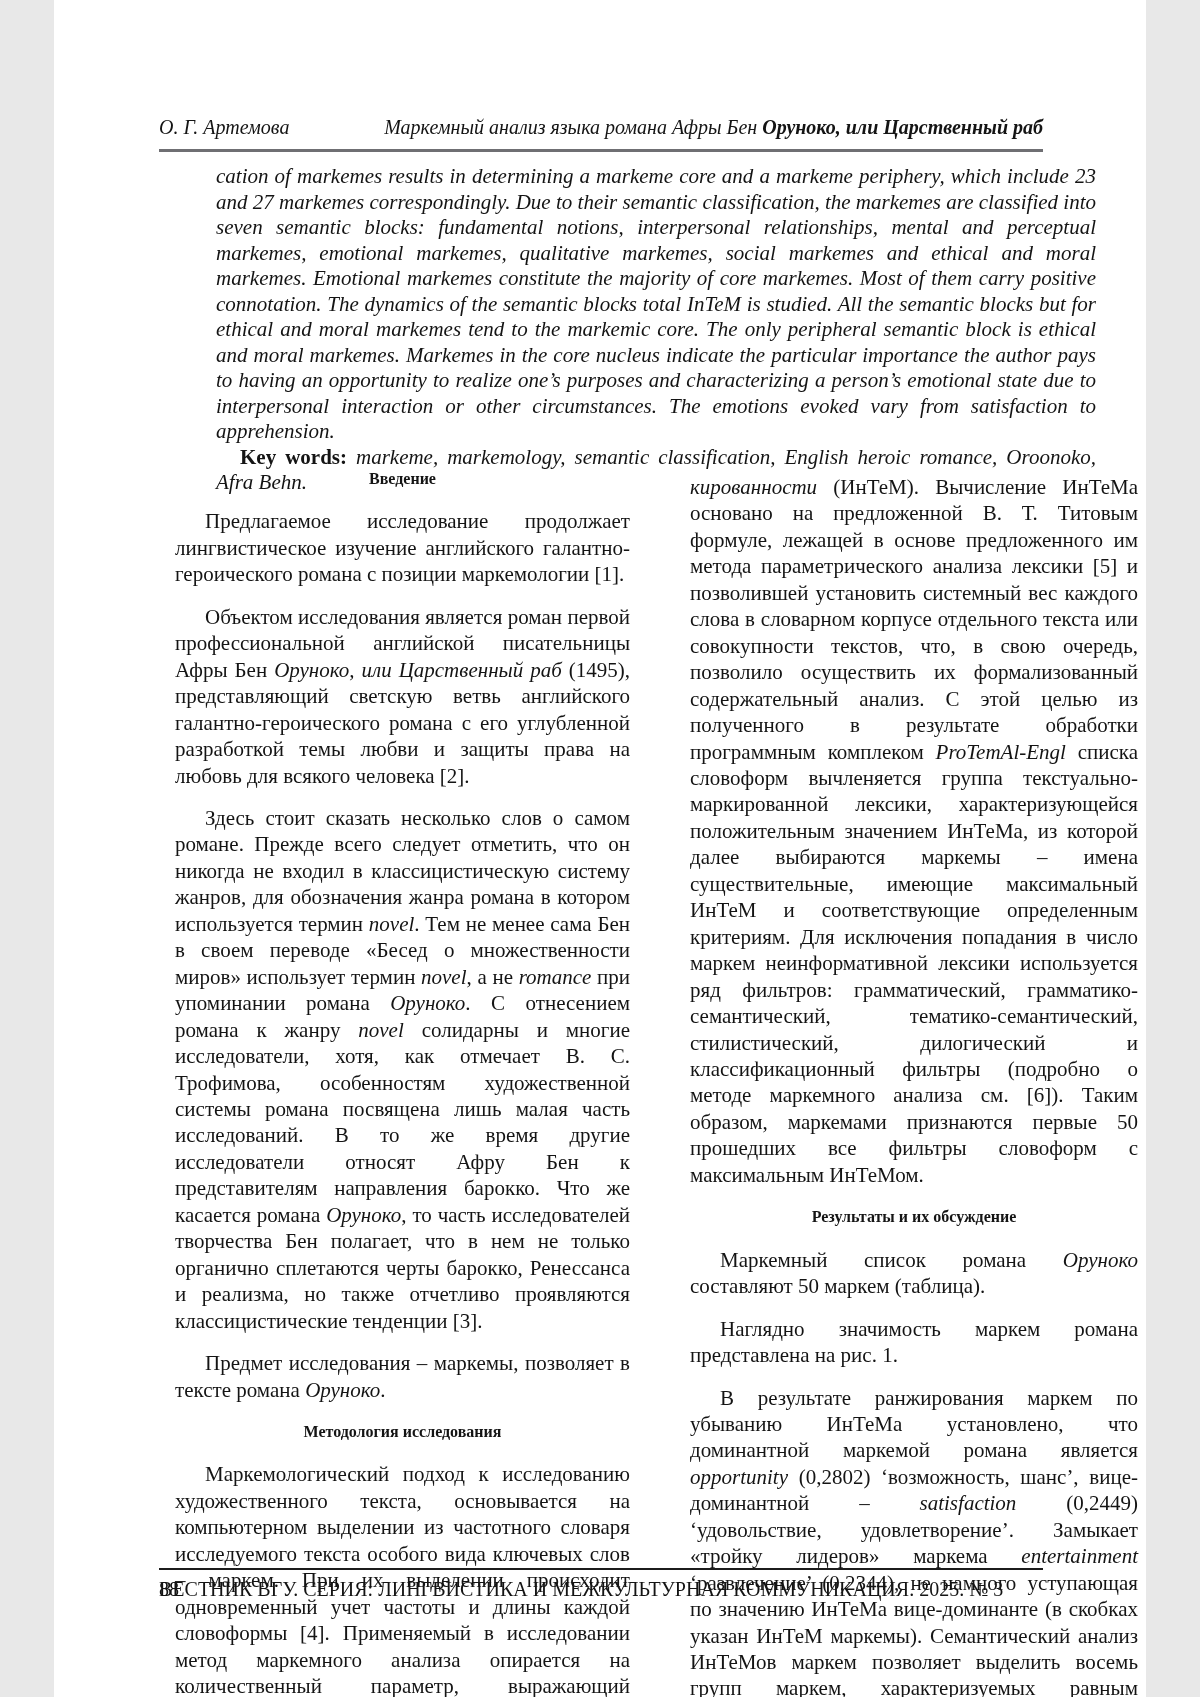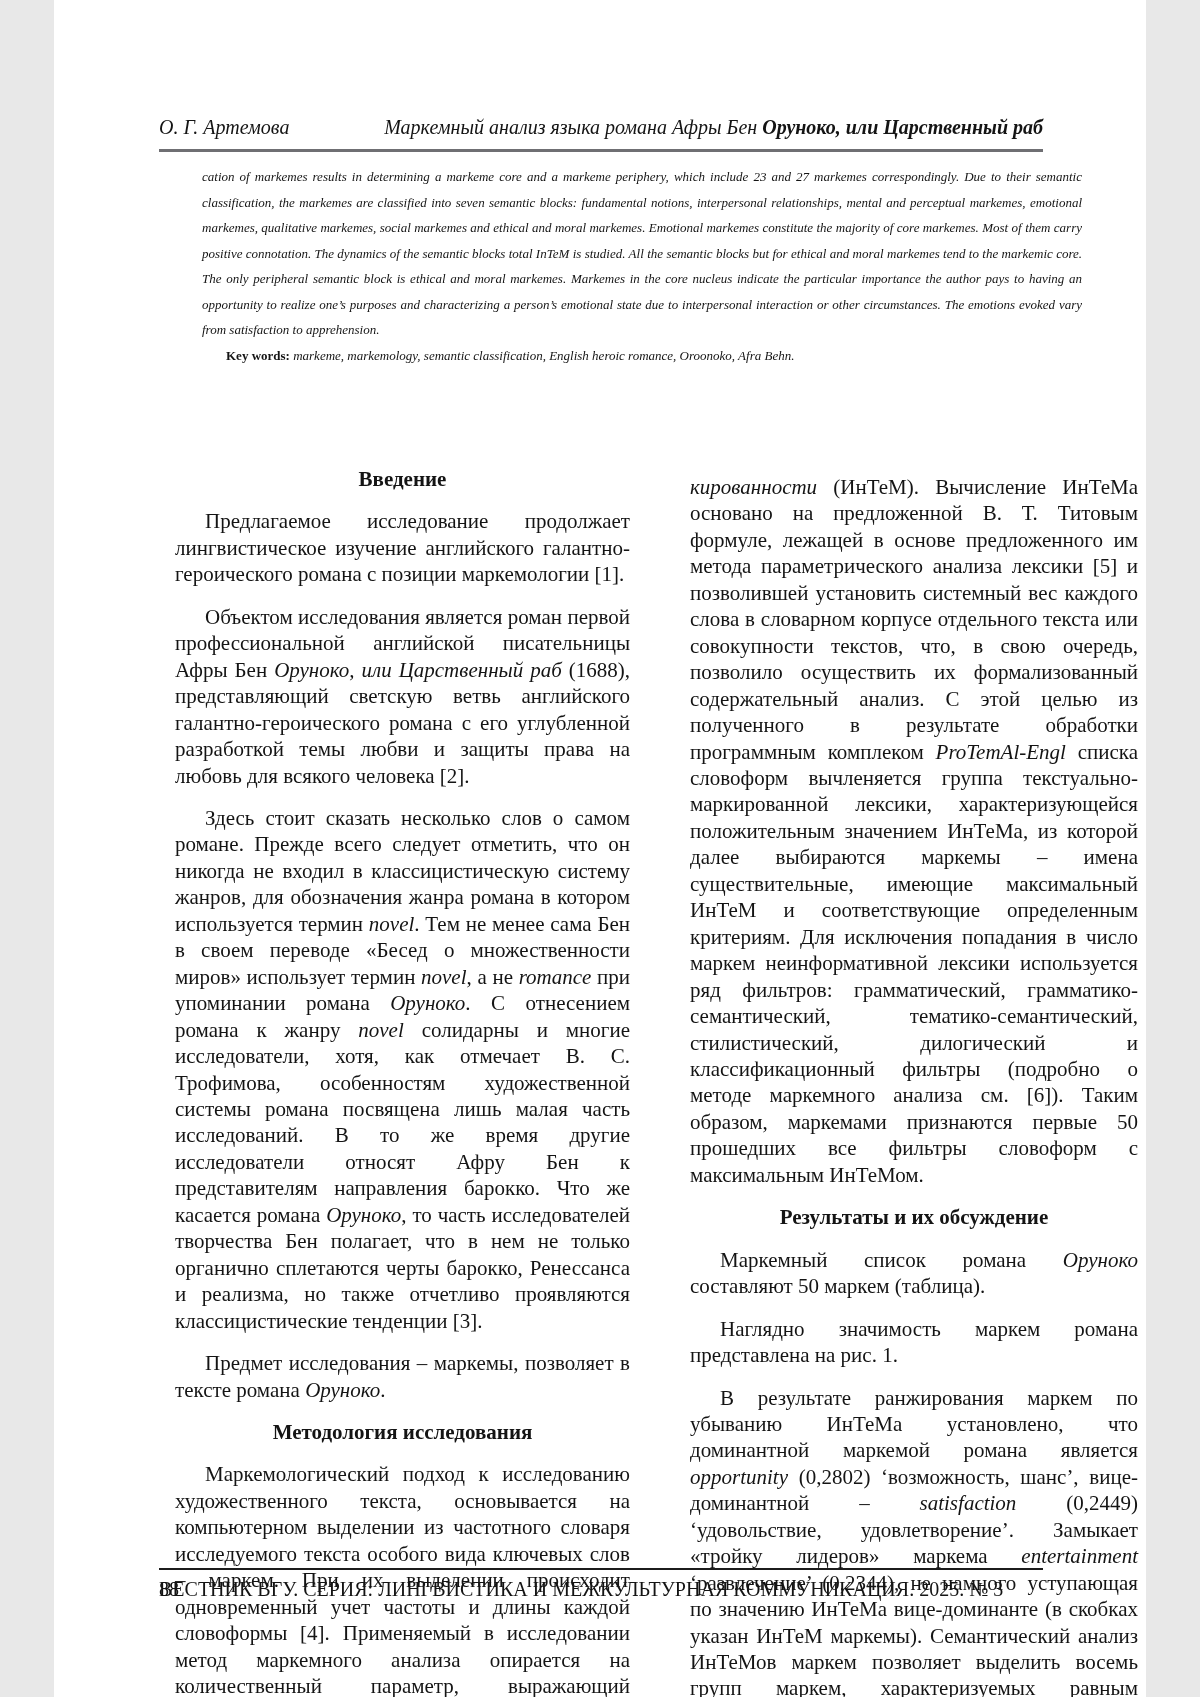--- a/index.html
+++ b/index.html
@@ -13,39 +13,39 @@
     position:absolute; left:105px; right:103px; top:116px;
     display:flex; justify-content:space-between; align-items:baseline;
     font-style:italic; font-size:20px; white-space:nowrap;
   }
   .running-header .rh-title-bold { font-weight:bold; }
   .rule-top {
     position:absolute; left:105px; right:103px; top:149px; height:3px;
     background:#6f6f73;
   }
   .abstract {
-    position:absolute; left:148px; width:880px; top:164px;
-    font-size:13px; line-height:25.5px; font-style:italic;
+    position:absolute; left:162px; width:880px; top:164px;
+    font-size:21px; line-height:25.5px; font-style:italic;
     text-align:justify;
   }
   .abstract p { margin:0; }
   .columns {
     position:absolute; left:105px; top:458px; width:995px;
     display:flex; gap:28px;
   }
   .col {
     font-size:21px; line-height:26.45px; text-align:justify;
     hyphens:auto; -webkit-hyphens:auto;
   }
   .col-left { width:487px; }
   .col-right { width:480px; }
   .col p.body-par { margin:16px; text-indent:30px; }
   .col p.noindent { text-indent:0; }
   .sec-heading {
-    font-weight:bold; text-align:center; font-size:21px;
+    font-weight:bold; text-align:center; font-size:16px;
     margin:14px 0 11px;
   }
   .col .sec-heading:first-child { margin-top:8px; }
   .rule-bottom {
     position:absolute; left:105px; right:103px; top:1568px; height:2px;
     background:#1c1c1c;
   }
   .footer {
     position:absolute; left:105px; right:103px; top:1578px;
     font-size:20px;
@@ -67,21 +67,21 @@
 
   <div class="abstract" lang="en">
     <p><i>cation of markemes results in determining a markeme core and a markeme periphery, which include 23 and 27 markemes correspondingly. Due to their semantic classification, the markemes are classified into seven semantic blocks: fundamental notions, interpersonal relationships, mental and perceptual markemes, emotional markemes, qualitative markemes, social markemes and ethical and moral markemes.  Emotional markemes constitute the majority of core markemes. Most of them carry positive connotation. The dynamics of the semantic blocks total InTeM is studied. All the semantic blocks but for ethical and moral markemes tend to the markemic core. The only peripheral semantic block is ethical and moral markemes. Markemes in the core nucleus indicate the particular importance the author pays to having an opportunity to realize one’s purposes and characterizing a person’s emotional state due to interpersonal interaction or other circumstances. The emotions evoked vary from satisfaction to apprehension.</i></p>
     <p><span style="font-weight: bold; font-style: normal; margin-left: 24px;">Key words:</span><i> markeme, markemology, semantic classification, English heroic romance, Oroonoko, Afra Behn.</i></p>
   </div>
 
   <div class="columns">
     <div class="col col-left" lang="ru">
         <div class="sec-heading">Введение</div>
         <p class="body-par"><span>Предлагаемое исследование продолжает лингвистическое изучение английского галантно-героического романа с позиции маркемологии [1].</span></p>
-        <p class="body-par"><span>Объектом исследования является роман первой профессиональной английской писательницы Афры Бен </span><i>Оруноко, или Царственный раб</i><span> (1688), представляющий светскую ветвь английского галантно-героического романа с его углубленной разработкой темы любви и защиты права на любовь для всякого человека [2].</span></p>
+        <p class="body-par"><span>Объектом исследования является роман первой профессиональной английской писательницы Афры Бен </span><i>Оруноко, или Царственный раб</i><span> (1495), представляющий светскую ветвь английского галантно-героического романа с его углубленной разработкой темы любви и защиты права на любовь для всякого человека [2].</span></p>
         <p class="body-par"><span>Здесь стоит сказать несколько слов о самом романе. Прежде всего следует отметить, что он никогда не входил в классицистическую систему жанров, для обозначения жанра романа в котором используется термин </span><i>novel</i><span>. Тем не менее сама Бен в своем переводе «Бесед о множественности миров» использует термин </span><i>novel</i><span>, а не </span><i>romance</i><span> при упоминании романа </span><i>Оруноко</i><span>. С отнесением романа к жанру </span><i>novel</i><span> солидарны и многие исследователи, хотя, как отмечает В. С. Трофимова, особенностям художественной системы романа посвящена лишь малая часть исследований. В то же время другие исследователи относят Афру Бен к представителям направления барокко. Что же касается романа </span><i>Оруноко</i><span>, то часть исследователей творчества Бен полагает, что в нем не только органично сплетаются черты барокко, Ренессанса и реализма, но также отчетливо проявляются классицистические тенденции [3].</span></p>
         <p class="body-par"><span>Предмет исследования – маркемы, позволяет в тексте романа </span><i>Оруноко</i><span>.</span></p>
         <div class="sec-heading">Методология исследования</div>
         <p class="body-par"><span>Маркемологический подход к исследованию художественного текста, основывается на компьютерном выделении из частотного словаря исследуемого текста особого вида ключевых слов – маркем. При их выделении происходит одновременный учет частоты и длины каждой словоформы [4]. Применяемый в исследовании метод маркемного анализа опирается на количественный параметр, выражающий зависимость между длиной словоформы и частотой ее употребления в тексте – </span><i>Индекс Текстуальной Мар-</i></p>
       </div>
     <div class="col col-right" lang="ru">
         <p class="body-par noindent"><i>кированности</i><span> (ИнТеМ). Вычисление ИнТеМа основано на предложенной В. Т. Титовым формуле, лежащей в основе предложенного им метода параметрического анализа лексики [5] и позволившей установить системный вес каждого слова в словарном корпусе отдельного текста или совокупности текстов, что, в свою очередь, позволило осуществить их формализованный содержательный анализ. С этой целью из полученного в результате обработки программным комплеком </span><i>ProTemAl-Engl</i><span> списка словоформ вычленяется группа текстуально-маркированной лексики, характеризующейся положительным значением ИнТеМа, из которой далее выбираются маркемы – имена существительные, имеющие максимальный ИнТеМ и соответствующие определенным критериям. Для исключения попадания в число маркем неинформативной лексики используется ряд фильтров: грамматический, грамматико-семантический, тематико-семантический, стилистический, дилогический и классификационный фильтры (подробно о методе маркемного анализа см. [6]). Таким образом, маркемами признаются первые 50 прошедших все фильтры словоформ с максимальным ИнТеМом.</span></p>
         <div class="sec-heading">Результаты и их обсуждение</div>
         <p class="body-par"><span>Маркемный список романа </span><i>Оруноко</i><span> составляют 50 маркем (таблица).</span></p>
         <p class="body-par"><span>Наглядно значимость маркем романа представлена на рис. 1.</span></p>

